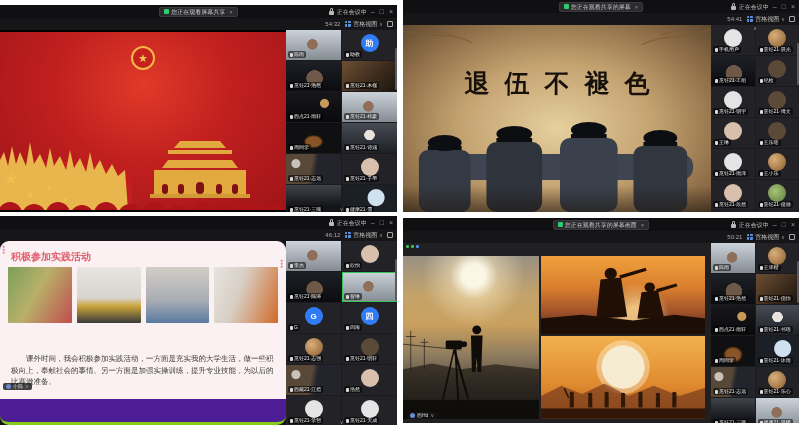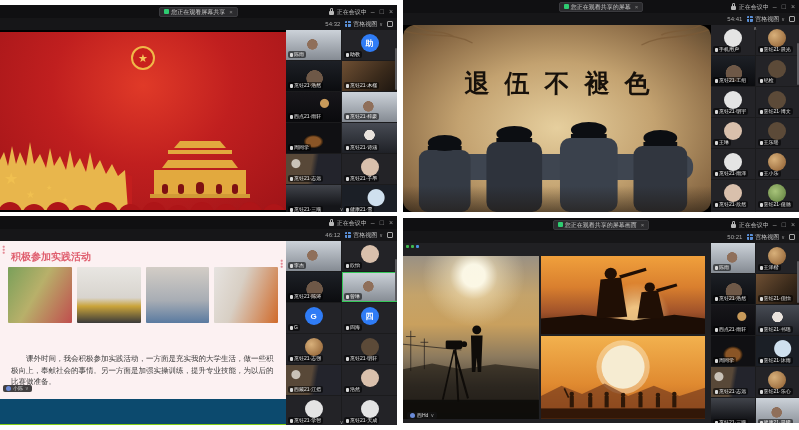--- a/index.html
+++ b/index.html
@@ -78,28 +78,28 @@
   .s1{position:absolute;inset:2px 0;overflow:hidden;
       background:radial-gradient(ellipse at 50% 30%,#e03a28 0%,#c01f1f 45%,#a01418 100%);}
   .emblem{position:absolute;left:50%;top:14px;transform:translateX(-50%);width:24px;height:24px;
       border:2px solid #f0b848;border-radius:50%;background:#c8201d;display:flex;align-items:center;
       justify-content:center;color:#f6c55a;font-size:11px;box-sizing:border-box;}
   .s1title{position:absolute;left:0;right:0;top:56px;text-align:center;color:#f3bc4e;
       font-size:21px;font-weight:bold;letter-spacing:2px;text-shadow:0 1px 1px rgba(60,0,0,.6);}
   .s1deco{position:absolute;left:0;right:0;bottom:0;height:84px;}
   
   .s2{position:absolute;inset:0;overflow:hidden;
-      background:radial-gradient(ellipse at 50% 55%,#e6cf9e 0%,#c3a270 45%,#8a6a45 80%,#5f4a30 100%);border-radius:12px;}
+      background:radial-gradient(ellipse at 50% 55%,#e6cf9e 0%,#c3a270 45%,#8a6a45 80%,#5f4a30 100%);}
   .s2title{position:absolute;left:0;right:0;top:42px;text-align:center;color:#17110b;
       font-family:"DejaVu Serif",serif;font-weight:900;font-size:25px;letter-spacing:15px;text-indent:15px;}
   .s2figs{position:absolute;left:0;right:0;bottom:0;height:96px;}
   .s2fade{position:absolute;left:0;right:0;bottom:0;height:26px;
       background:linear-gradient(transparent,rgba(30,22,14,.55));}
   
-  #q3 .main{background:#0c4a6e;border-bottom:1px solid #84cc16;}
+  #q3 .main{background:#4c1d95;border-bottom:3px solid #84cc16;border-radius:9px;}
   .s3{position:absolute;left:0;right:0;top:0;height:158px;background:#fcf1f2;}
   .s3title{position:absolute;top:9px;left:11px;font-size:10px;font-weight:bold;color:#e06070;}
   .dots{position:absolute;width:3px;color:#e58a96;font-size:5px;line-height:3px;}
   .dotsL{left:2px;top:4px;} .dotsR{right:3px;top:18px;}
   .photos{position:absolute;top:26px;left:8px;right:8px;display:flex;gap:5px;}
   .photo{flex:1;height:56px;border-radius:1px;}
   .p1{background:linear-gradient(120deg,#7aa05a 0%,#b8b06a 45%,#c04e4e 100%);}
   .p2{background:linear-gradient(180deg,#e8e6e2 0%,#d8d4ce 55%,#caa43a 70%,#3a3a3a 100%);}
   .p3{background:linear-gradient(180deg,#d3cdc6 0%,#a8adb4 60%,#5a7aa0 100%);}
   .p4{background:linear-gradient(110deg,#e6e3e0 0%,#d8cfc4 40%,#d06a2a 100%);}

